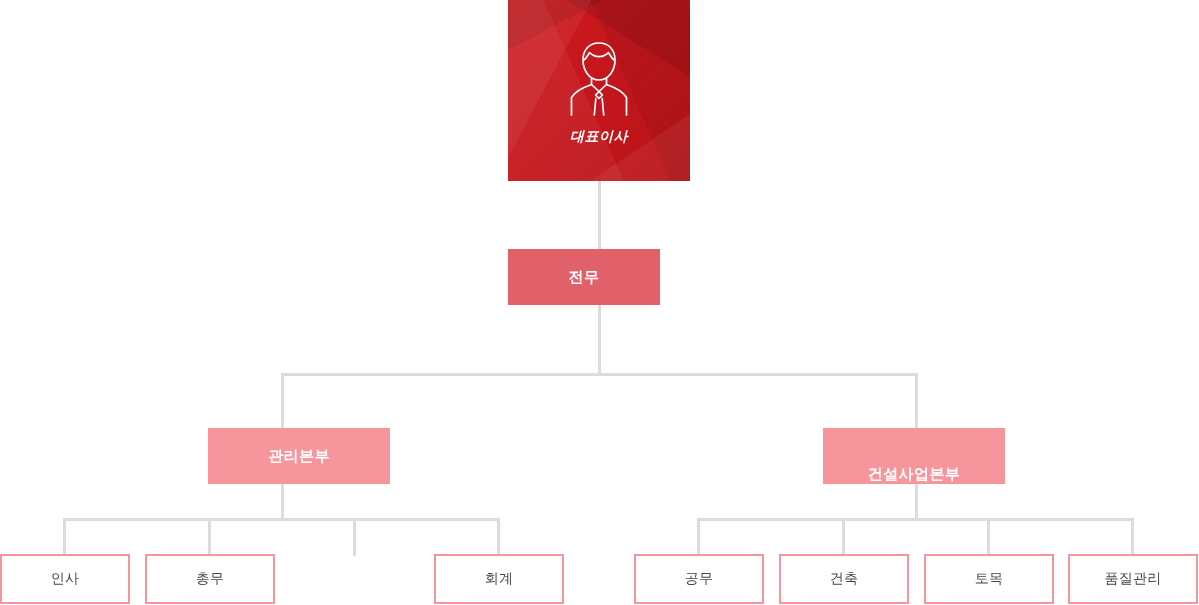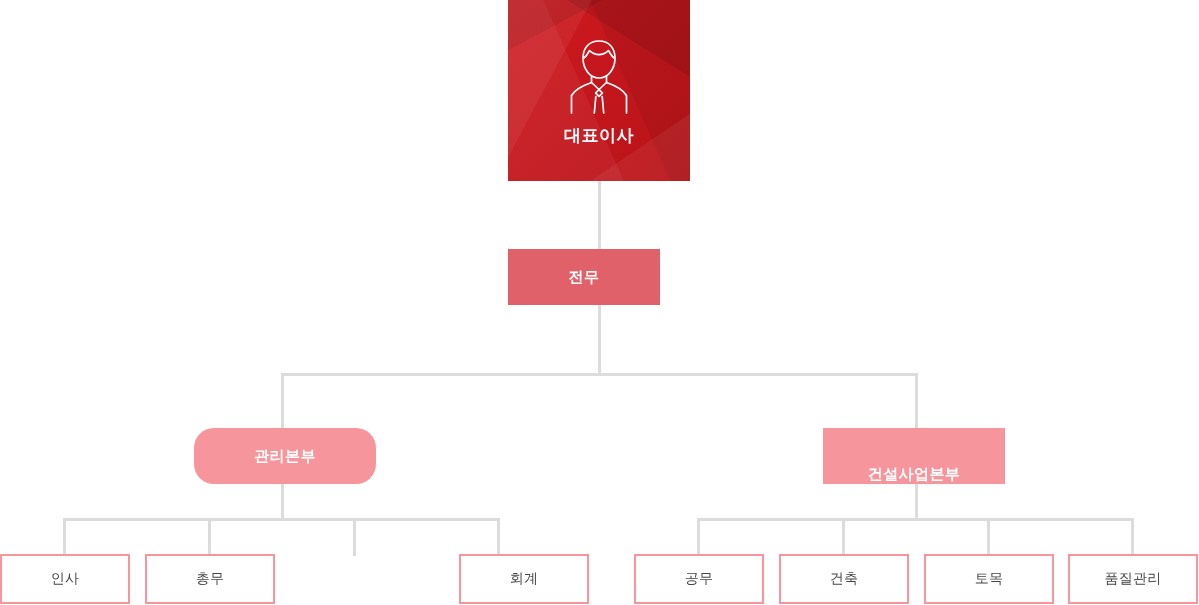--- a/index.html
+++ b/index.html
@@ -50,24 +50,25 @@
       linear-gradient(-34deg, rgba(255,255,255,0.06) 0%, rgba(255,255,255,0.06) 22%, rgba(0,0,0,0) 22.2%),
       linear-gradient(152deg, rgba(0,0,0,0.09) 0%, rgba(0,0,0,0.09) 18%, rgba(0,0,0,0) 18.2%),
       linear-gradient(66deg,  rgba(255,255,255,0.05) 0%, rgba(255,255,255,0.05) 44%, rgba(0,0,0,0) 44.2%),
       linear-gradient(246deg, rgba(0,0,0,0.07) 0%, rgba(0,0,0,0.07) 38%, rgba(0,0,0,0) 38.2%),
       linear-gradient(135deg, #cf1a20 0%, #c2161c 55%, #b81318 100%);
   }
   #ceo-icon { width: 76px; height: 78px; margin-bottom: 12px; }
   #ceo-icon svg { display: block; width: 76px; height: 78px; }
   .ceo-label {
     color: #ffffff;
-    font-size: 17px;
+    font-size: 14px;
     font-weight: 700;
     letter-spacing: 0.5px;
     line-height: 1;
+    font-style: italic;
   }
 
   
   #node-jeonmu {
     left: 508px;
     top: 249px;
     width: 152px;
     height: 56px;
     background: #e0616a;
   }
@@ -84,21 +85,21 @@
     width: 182px;
     height: 56px;
     background: #f7959c;
   }
   .node-div .label {
     color: #ffffff;
     font-size: 15px;
     font-weight: 700;
     letter-spacing: 0.4px;
   }
-  #node-div-0 { left: 194px; border-radius: 20px; }
+  #node-div-0 { left: 208px; }
   #node-div-1 { left: 823px; align-items: flex-end; }
 
   
   .node-team {
     top: 554px;
     width: 130px;
     height: 50px;
     background: #ffffff;
     border: 2px solid #f7959c;
     font-family: Liberation Mono, monospace;
@@ -106,21 +107,21 @@
   .node-team .label {
     color: #444444;
     font-size: 14px;
     font-weight: 400;
     letter-spacing: 0.3px;
   }
 
   #node-team-0 { left: 0px; }
   #node-team-1 { left: 145px; }
   #node-team-2 { left: 290px; }
-  #node-team-3 { left: 434px; margin-left: 25px; }
+  #node-team-3 { left: 434px; }
   #node-team-4 { left: 634px; }
   #node-team-5 { left: 779px; }
   #node-team-6 { left: 924px; }
   #node-team-7 { left: 1068px; }
 </style>
 </head>
 <body>
 
 <div id="org-chart">
 

